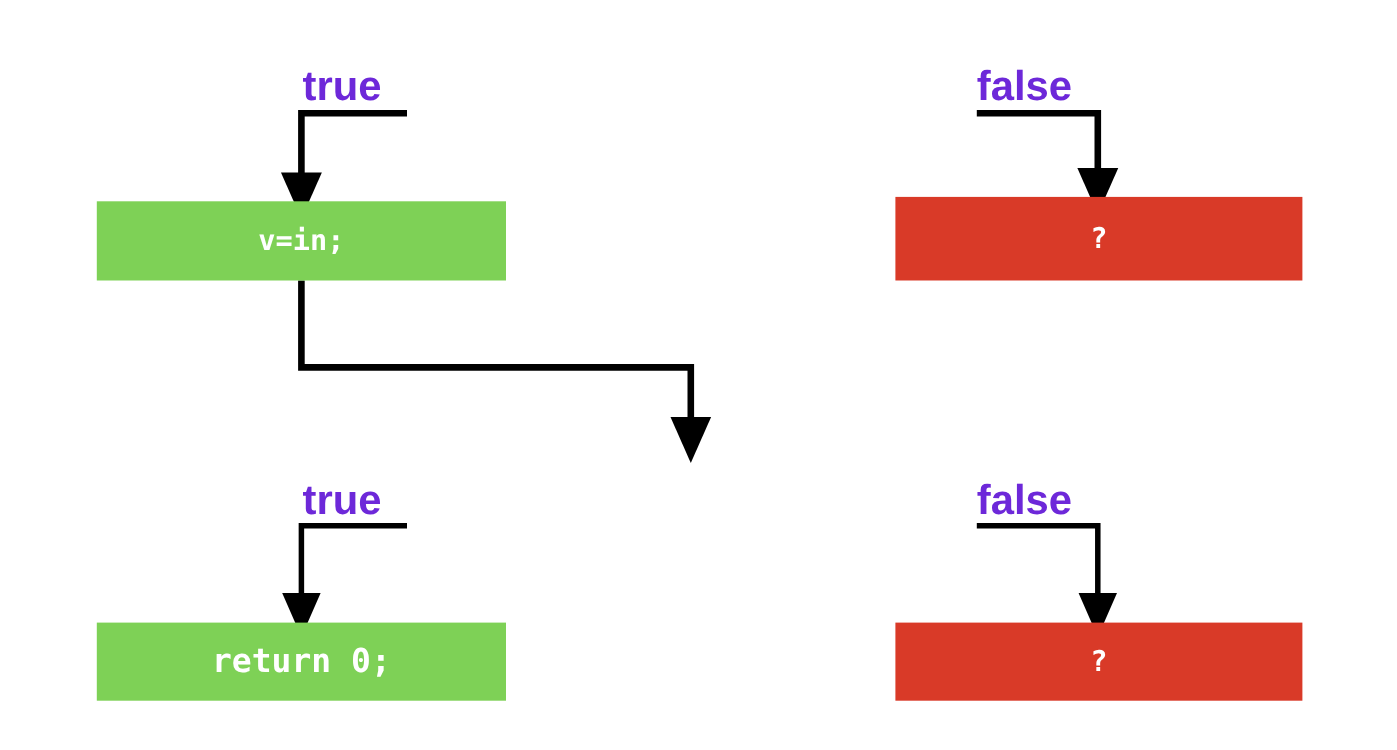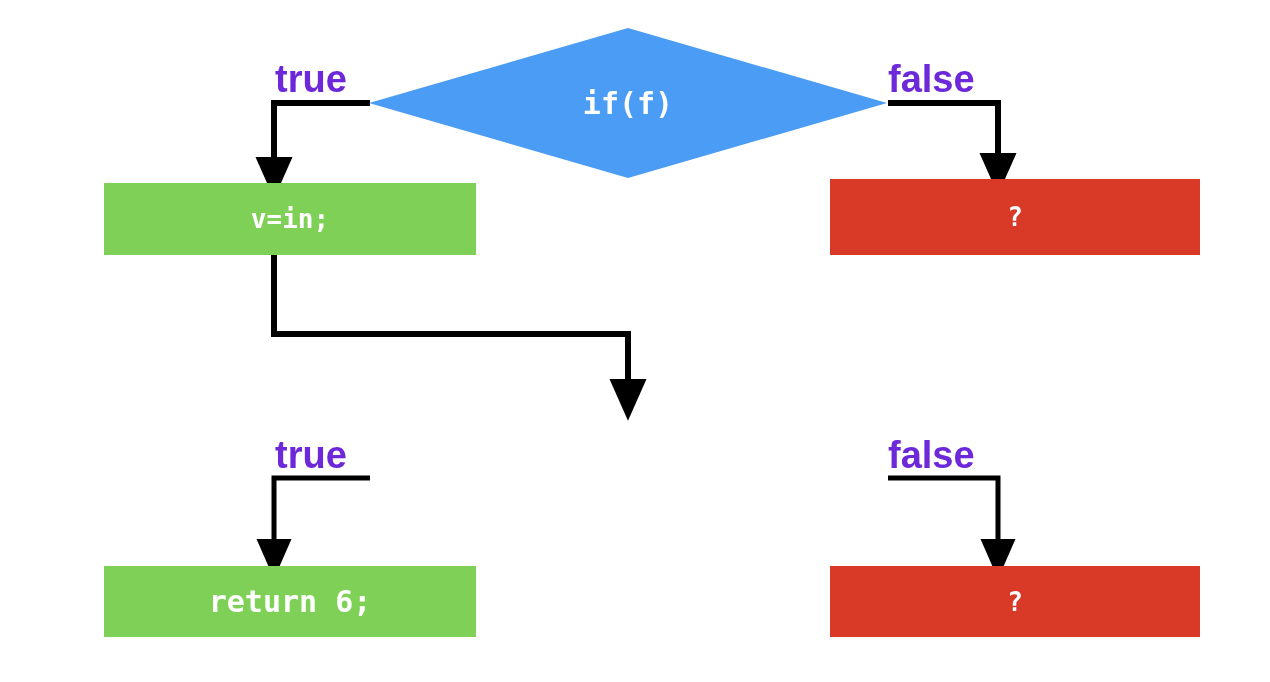--- a/index.html
+++ b/index.html
@@ -22,21 +22,20 @@
     position: absolute;
     left: 0;
     top: 0;
     width: 1270px;
     height: 682px;
     pointer-events: none;
   }
   .node {
     position: absolute;
     box-sizing: border-box;
-    margin-left: 16px;
   }
   .proc {
     display: flex;
     align-items: center;
     justify-content: center;
     font-family: "DejaVu Sans Mono", "Liberation Mono", monospace;
     font-weight: bold;
     color: #ffffff;
     letter-spacing: 0px;
   }
@@ -97,38 +96,32 @@
 
     <path d="M 888 103 L 998 103 L 998 172" fill="none" stroke="#000000" stroke-width="6" stroke-linecap="butt" stroke-linejoin="miter" marker-end="url(#arrowhead)"></path>
 
     <path d="M 274 255 L 274 334 L 628 334 L 628 398" fill="none" stroke="#000000" stroke-width="6" stroke-linecap="butt" stroke-linejoin="miter" marker-end="url(#arrowhead)"></path>
 
     <path d="M 370 478 L 274 478 L 274 556" fill="none" stroke="#000000" stroke-width="5" stroke-linecap="butt" stroke-linejoin="miter" marker-end="url(#arrowhead-thin)"></path>
 
     <path d="M 888 478 L 998 478 L 998 556" fill="none" stroke="#000000" stroke-width="5" stroke-linecap="butt" stroke-linejoin="miter" marker-end="url(#arrowhead-thin)"></path>
   </svg>
 
-  <div class="decision" style="left:369px; top:28px; width:518px; height:150px;">
-    <svg class="dia-shape" viewBox="0 0 518 150" preserveAspectRatio="none" xmlns="http://www.w3.org/2000/svg">
-      <polygon points="259,0 518,75 259,150 0,75" fill="#4a9cf5"></polygon>
-    </svg>
-    <div class="dia-label" style="font-size:30px;">if(f)</div>
-  </div>
 
   <div class="node proc proc-green" style="left:88px; top:183px; width:372px; height:72px; font-size:26px;">
     <span>v=in;</span>
   </div>
 
   <div class="node proc proc-red" style="left:814px; top:179px; width:370px; height:76px; font-size:26px;">
     <span>?</span>
   </div>
 
 
   <div class="node proc proc-green" style="left:88px; top:566px; width:372px; height:71px; font-size:30px;">
-    <span>return 6;</span>
+    <span>return 0;</span>
   </div>
 
   <div class="node proc proc-red" style="left:814px; top:566px; width:370px; height:71px; font-size:26px;">
     <span>?</span>
   </div>
 
   <div class="edge-label" style="left:275px; top:60px; font-size:38px;">true</div>
 
   <div class="edge-label" style="left:888px; top:60px; font-size:38px;">false</div>
 

